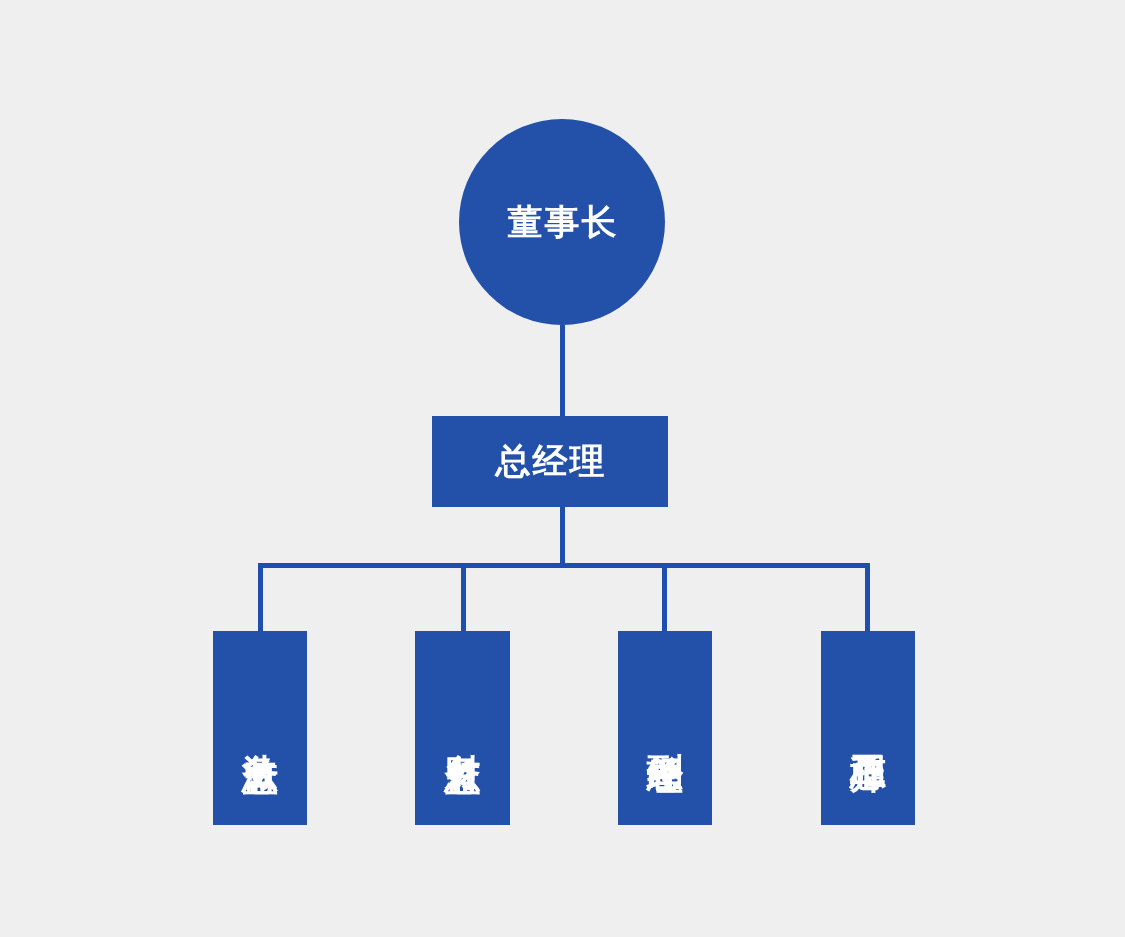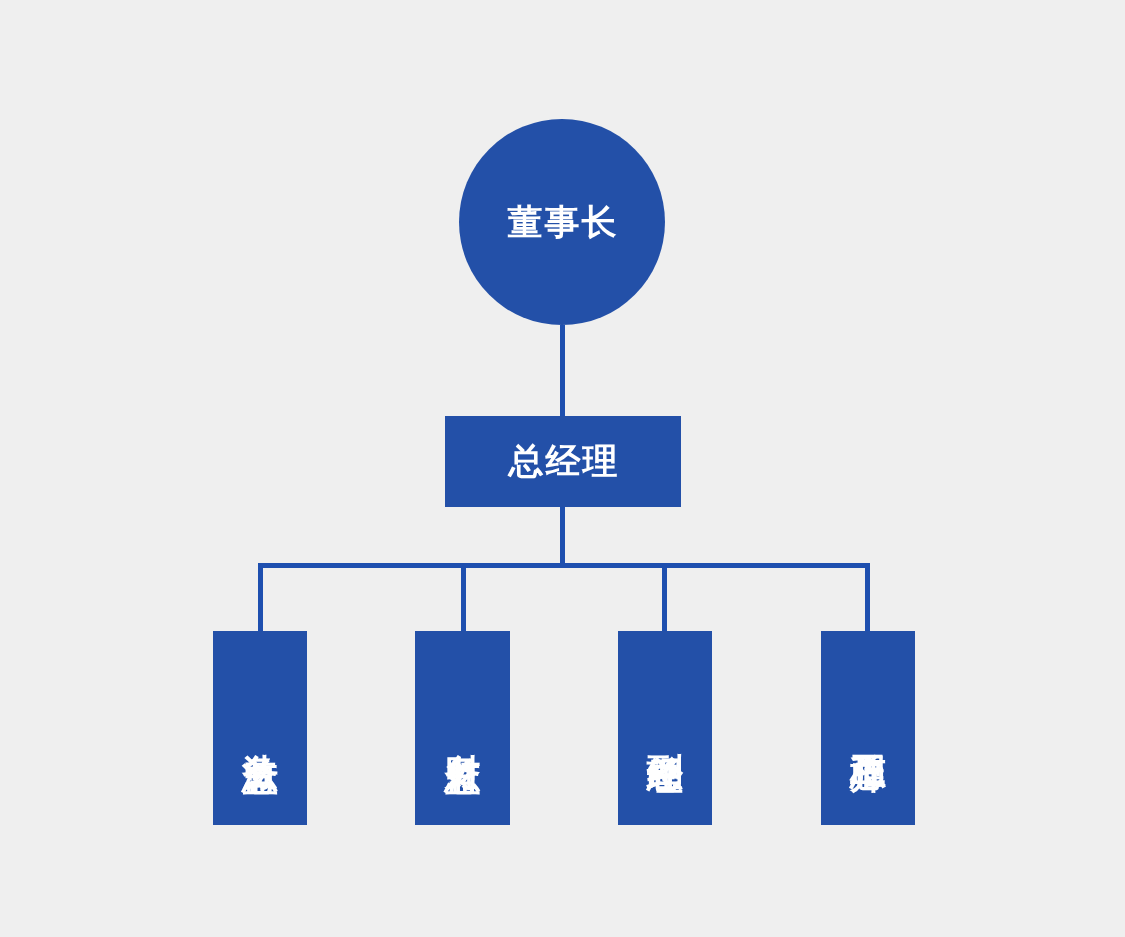--- a/index.html
+++ b/index.html
@@ -28,21 +28,21 @@
   .node-circle {
     left: 459px;
     top: 119px;
     width: 206px;
     height: 206px;
     border-radius: 50%;
     font-size: 35px;
     letter-spacing: 2px;
   }
   .node-manager {
-    left: 445px;
+    left: 432px;
     top: 416px;
     width: 236px;
     height: 91px;
     font-size: 35px;
     letter-spacing: 2px;
   }
   .node-child {
     top: 631px;
     width: 94px;
     height: 194px;

